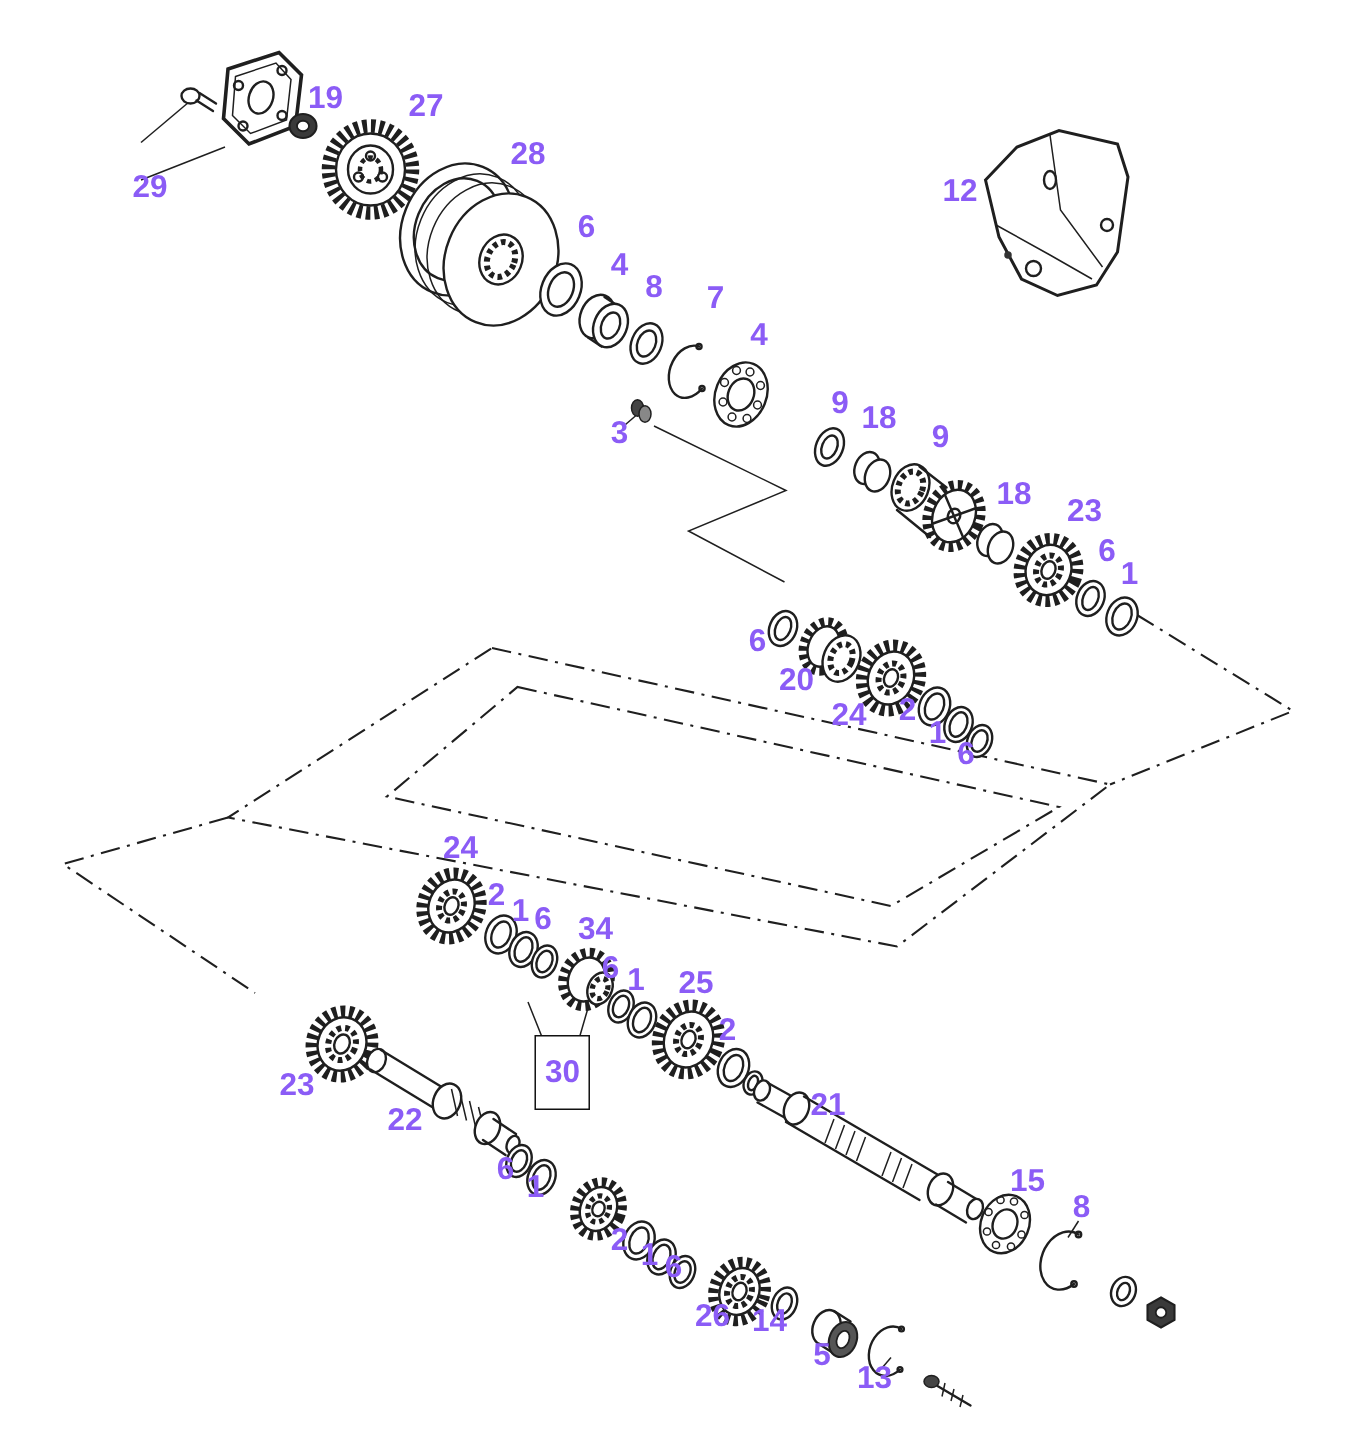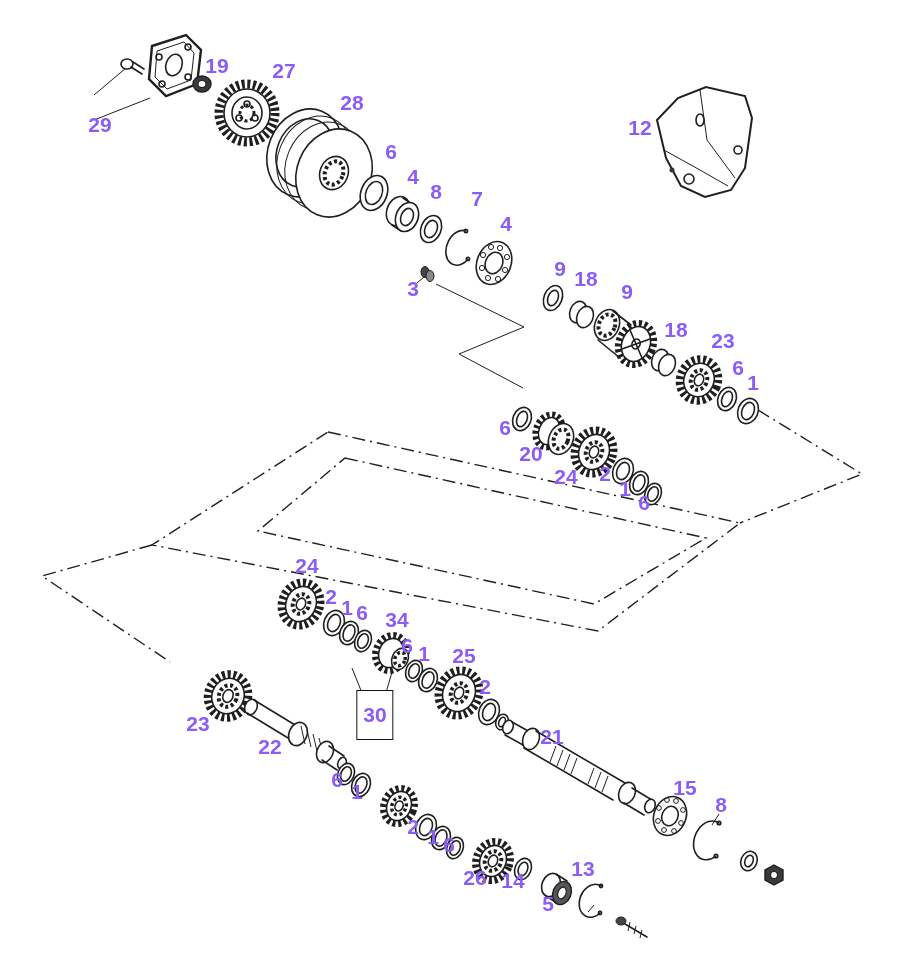--- a/index.html
+++ b/index.html
@@ -407,16 +407,16 @@
   <div class="co" style="left:337px;top:780px">6</div>
   <div class="co" style="left:357px;top:792px">1</div>
   <div class="co" style="left:685px;top:788px">15</div>
   <div class="co" style="left:721px;top:805px">8</div>
   <div class="co" style="left:413px;top:827px">2</div>
   <div class="co" style="left:433px;top:837px">1</div>
   <div class="co" style="left:449px;top:845px">6</div>
   <div class="co" style="left:475px;top:878px">26</div>
   <div class="co" style="left:513px;top:881px">14</div>
   <div class="co" style="left:548px;top:904px">5</div>
-  <div class="co" style="left:583px;top:869px">13</div>
+  <div class="co" style="left:583px;top:919px">13</div>
 </div>
 
 </div>
 
 </body></html>

